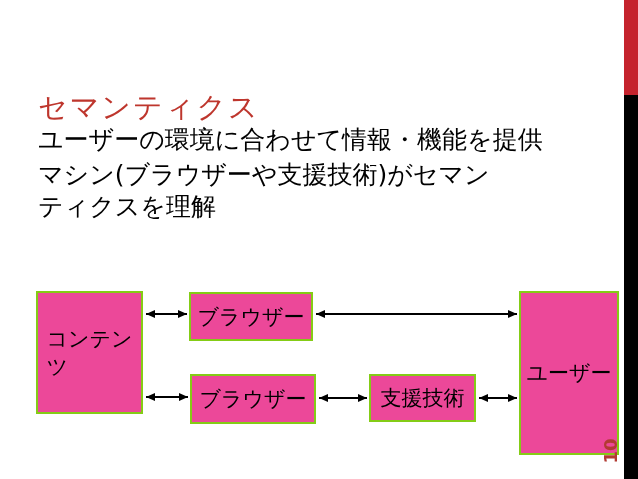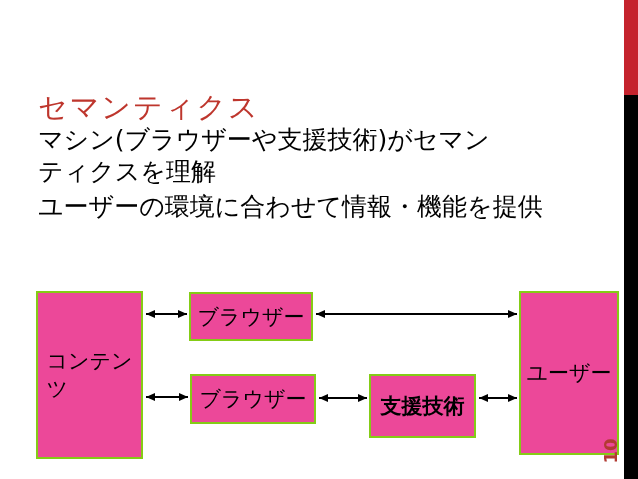--- a/index.html
+++ b/index.html
@@ -45,24 +45,24 @@
     position:absolute;
     box-sizing:border-box;
     border:2px solid #84cc16;
     background:#ec4899;
     display:flex; align-items:center; justify-content:center;
     text-align:left;
     font-size:21px; line-height:28px;
     color:var(--text-color, #000);
     white-space:pre-line;
   }
-  .box-content        { left:36px;  top:291px; width:107px; height:168px; }
+  .box-content        { left:36px;  top:291px; width:107px; height:123px; }
   .box-browser-top    { left:189px; top:292px; width:124px; height:49px;  }
   .box-browser-bottom { left:190px; top:374px; width:126px; height:50px;  }
-  .box-assistive      { left:369px; top:374px; width:107px; height:64px;font-weight:bold;  }
+  .box-assistive      { left:369px; top:374px; width:107px; height:48px;  }
   .box-user           { left:519px; top:291px; width:100px; height:164px; }
   
   .arrow-layer {
     position:absolute; left:0; top:0;
     width:638px; height:479px;
     pointer-events:none;
   }
   
   .page-number {
     position:absolute; left:596px; top:441px;
@@ -78,25 +78,25 @@
 
 <div class="slide">
 
   <div class="accent-bar-black"></div>
   <div class="accent-bar-red"></div>
 
   <div class="slide-title">セマンティクス</div>
 
   <div class="body-text">
     <p>
+      <span class="body-line">ユーザーの環境に合わせて情報・機能を提供</span>
+    </p>
+    <p>
       <span class="body-line">マシン(ブラウザーや支援技術)がセマン</span><br>
       <span class="body-line">ティクスを理解</span>
-    </p>
-    <p>
-      <span class="body-line">ユーザーの環境に合わせて情報・機能を提供</span>
     </p>
   </div>
 
   <div class="dbox box-content">コンテン
 ツ</div>
   <div class="dbox box-browser-top">ブラウザー</div>
   <div class="dbox box-browser-bottom">ブラウザー</div>
   <div class="dbox box-assistive">支援技術</div>
   <div class="dbox box-user">ユーザー</div>
 

